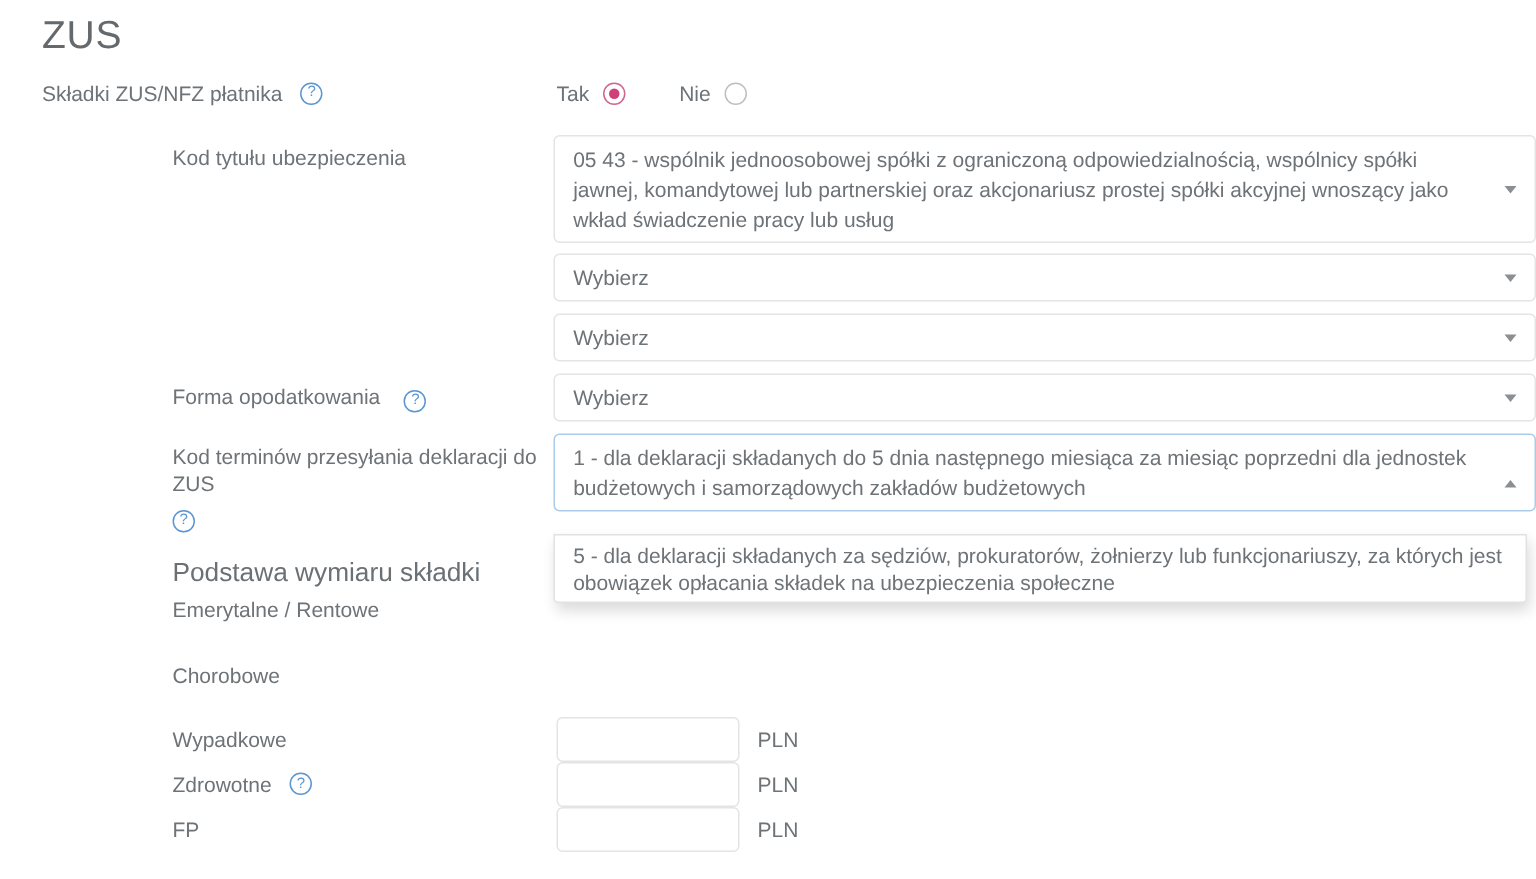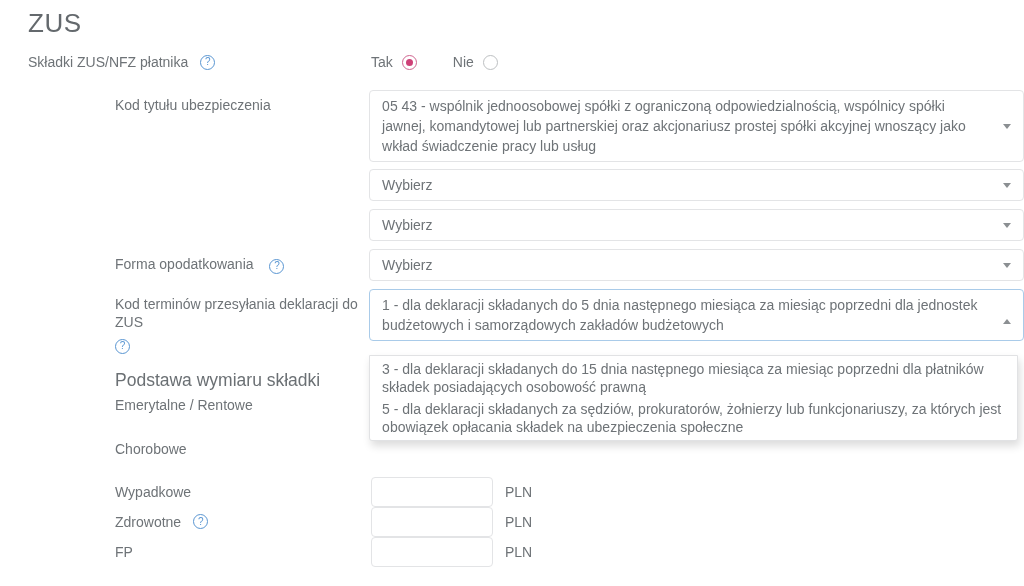--- a/index.html
+++ b/index.html
@@ -119,21 +119,20 @@
 
   <div class="field-row mt8">
     <div class="f-label">
       <div>Kod terminów przesyłania deklaracji do ZUS</div>
       <div style="margin-top:4px;"><span class="help" style="margin-left:0;">?</span></div>
     </div>
     <div class="control">
       <div class="select focused">1 - dla deklaracji składanych do 5 dnia następnego miesiąca za miesiąc poprzedni dla jednostek budżetowych i samorządowych zakładów budżetowych</div>
       <span class="caret up"></span>
       <div class="dropdown">
-        <div class="dd-option">3 - dla deklaracji składanych do 15 dnia następnego miesiąca za miesiąc poprzedni dla płatników składek posiadających osobowość prawną</div>
         <div class="dd-option">5 - dla deklaracji składanych za sędziów, prokuratorów, żołnierzy lub funkcjonariuszy, za których jest obowiązek opłacania składek na ubezpieczenia społeczne</div>
       </div>
     </div>
   </div>
 
   <div class="section-title">Podstawa wymiaru składki</div>
 
   <div class="amount-row label-only r-eme">
     <div class="f-label">Emerytalne / Rentowe</div>
   </div>

